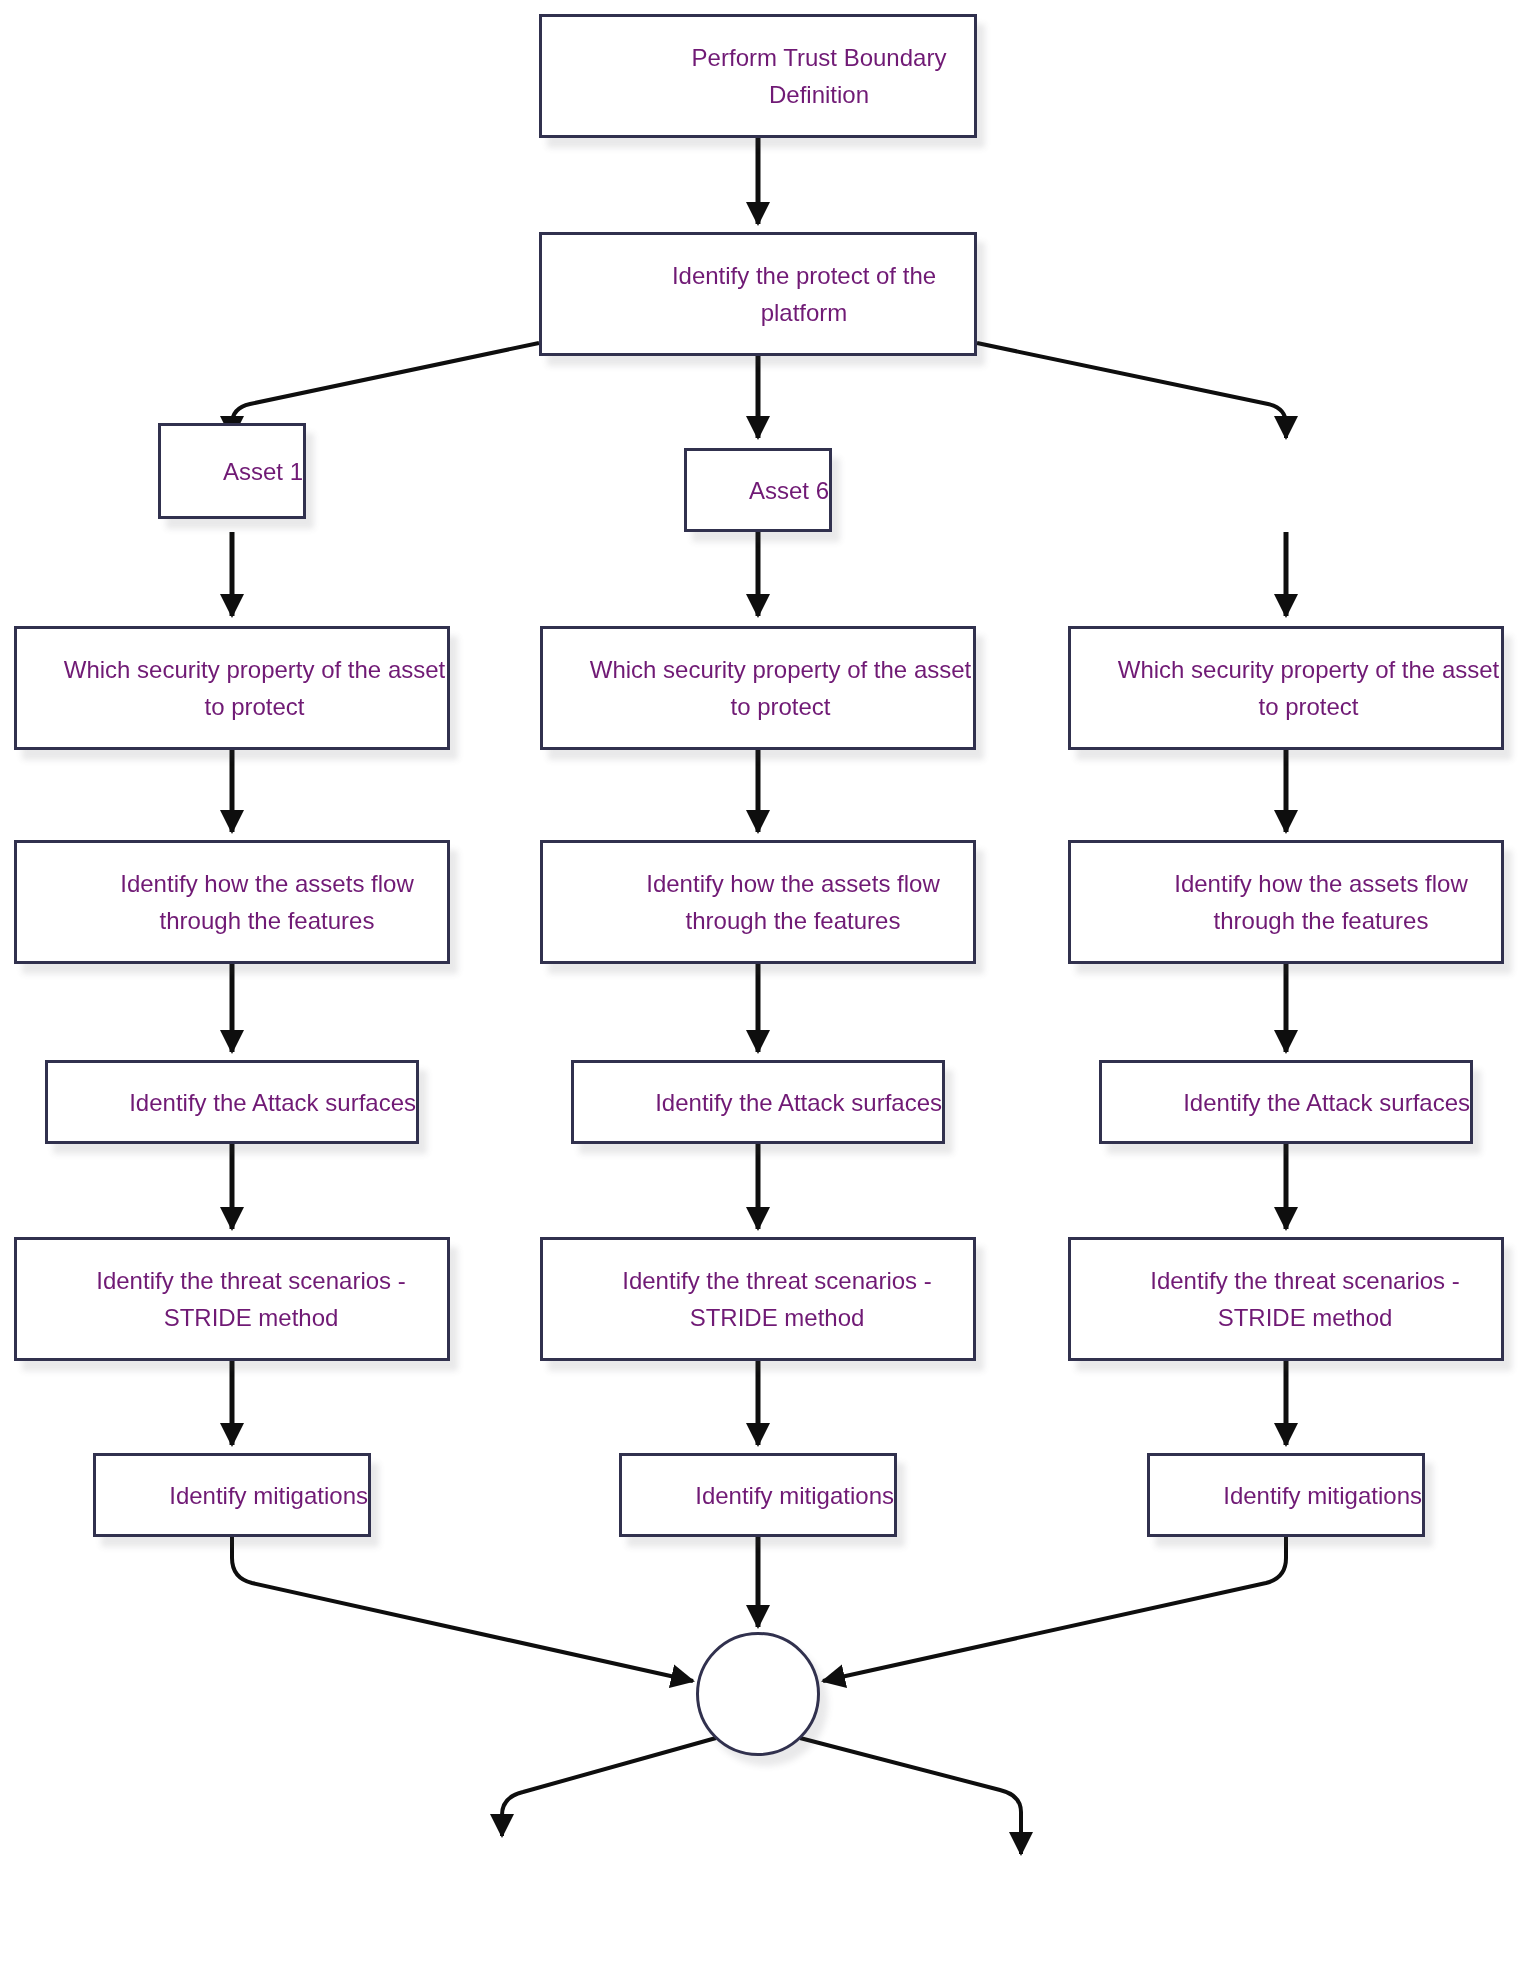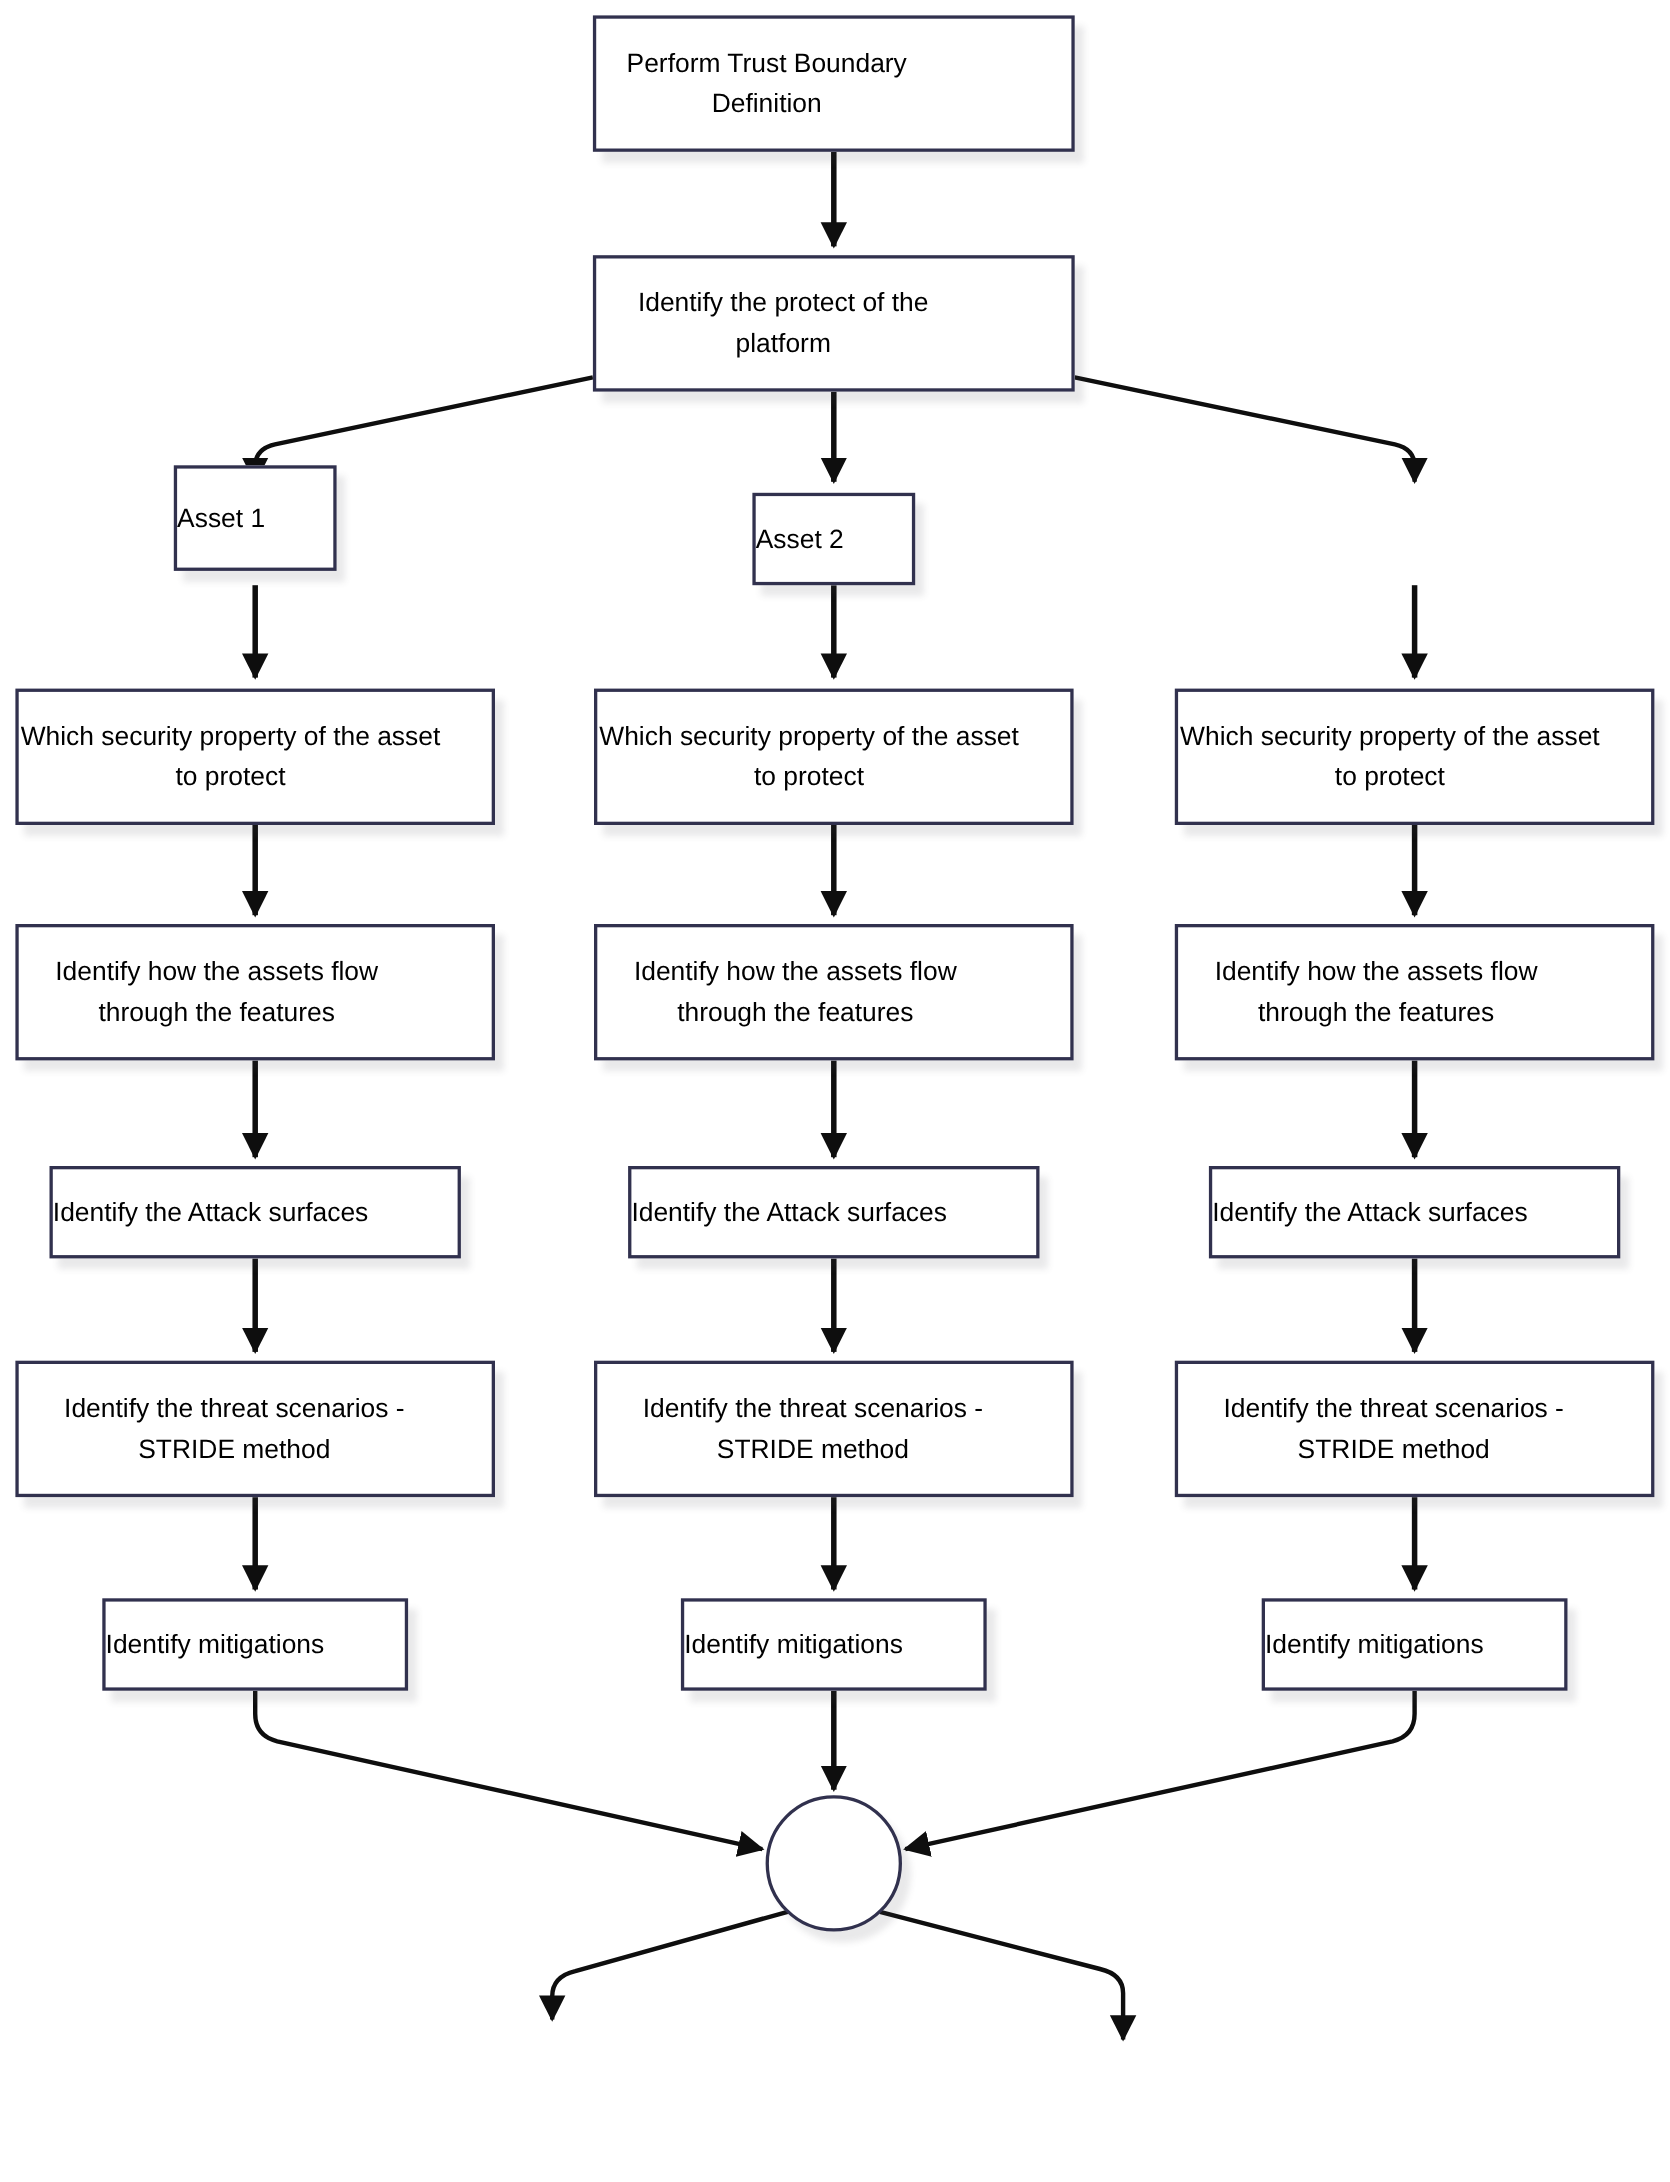--- a/index.html
+++ b/index.html
@@ -12,23 +12,23 @@
   }
   #edges{position:absolute;left:0;top:0;width:1518px;height:1984px;pointer-events:none;}
   .edge{stroke:#0e0e0e;stroke-width:5;fill:none;stroke-linejoin:round;stroke-linecap:butt;}
   .edge.thin{stroke-width:4;}
   .node{
     position:absolute;
     box-sizing:border-box;
     background:#ffffff;
     border:3px solid #31314e;
     box-shadow:8px 10px 6px rgba(70,70,85,0.12);
-    display:flex;align-items:center;justify-content:flex-start;
+    display:flex;align-items:center;justify-content:flex-end;
     text-align:center;
-    font-size:24px;line-height:37px;color:#000000;
+    font-size:24px;line-height:37px;color:#701a75;
   }
   .node span{display:block;}
   .circle{border-radius:50%;}
   .nowrap span{white-space:nowrap;}
   .w310 span{max-width:310px;}
   .w340 span{max-width:340px;}
   .w385 span{max-width:385px;}
   .w360 span{max-width:360px;}
   .w392 span{max-width:392px;}
   .w290 span{max-width:290px;}
@@ -83,21 +83,21 @@
   </div>
 
   <div class="node w340" style="left:539px;top:232px;width:438px;height:124px">
     <span>Identify the protect of the platform</span>
   </div>
 
   <div class="node nowrap" style="left:158px;top:423px;width:148px;height:96px">
     <span>Asset 1</span>
   </div>
   <div class="node nowrap" style="left:684px;top:448px;width:148px;height:84px">
-    <span>Asset 2</span>
+    <span>Asset 6</span>
   </div>
 
   <div class="node w385" style="left:14px;top:626px;width:436px;height:124px">
     <span>Which security property of the asset to protect</span>
   </div>
   <div class="node w385" style="left:540px;top:626px;width:436px;height:124px">
     <span>Which security property of the asset to protect</span>
   </div>
   <div class="node w385" style="left:1068px;top:626px;width:436px;height:124px">
     <span>Which security property of the asset to protect</span>

